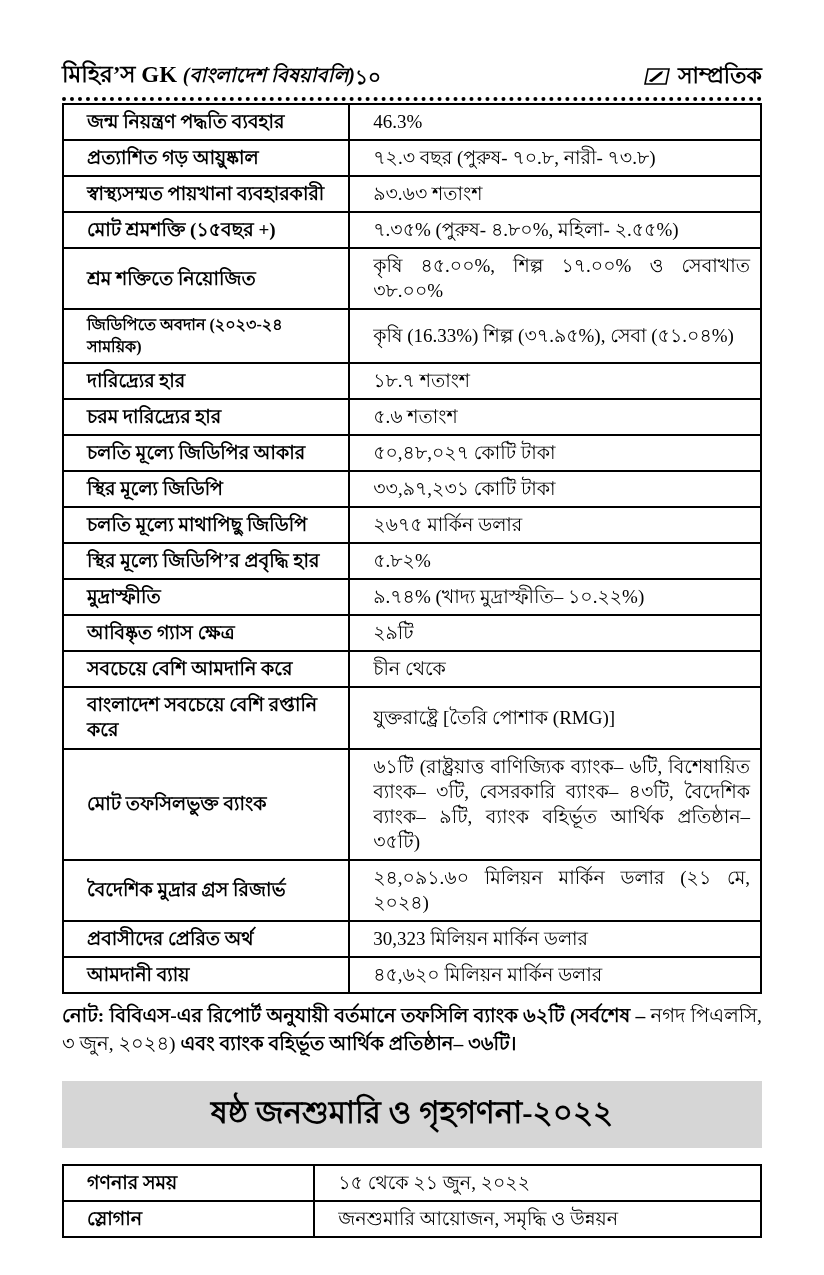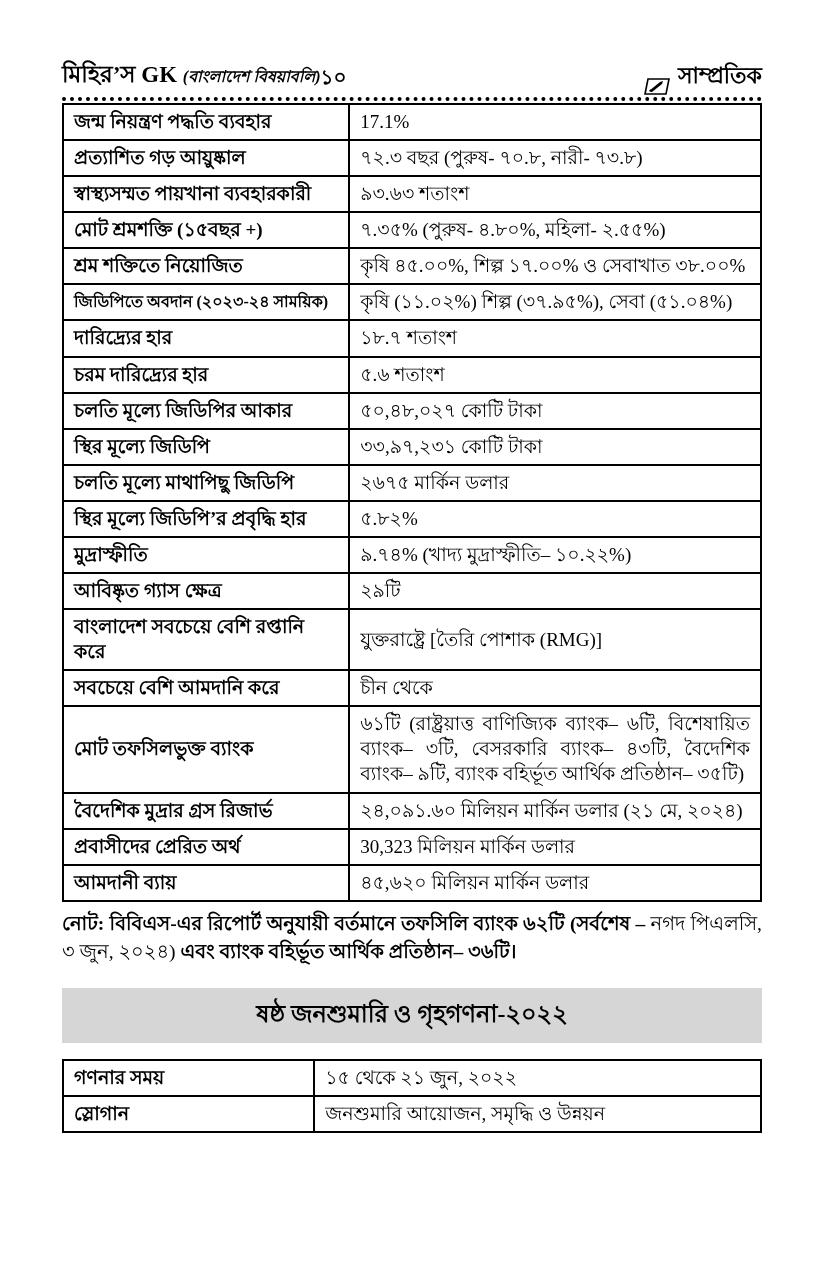--- a/index.html
+++ b/index.html
@@ -17,35 +17,35 @@
     background: #fff;
   }
 
   
   .runhead {
     display: flex; align-items: flex-end;
     padding-bottom: 2px;
   }
   .brand { font-weight: bold; font-size: 23px; white-space: nowrap; letter-spacing: 0; }
   .brand .gk { font-family: "Liberation Serif", serif; }
-  .brand .paren { font-style: italic; font-size: 16px; font-weight: bold; }
+  .brand .paren { font-style: italic; font-size: 20px; font-weight: bold; }
   .pageno { font-size: 20px; font-weight: bold; }
-  .runhead-right { margin-left: auto; display: flex; align-items: flex-end; gap: 8px; }
+  .runhead-right { margin-left: auto; display: flex; align-items: center; gap: 8px; }
   .runhead-right .rlabel { font-size: 22px; font-weight: bold; }
   .pen-ic { display: inline-block; width: 26px; height: 17px; }
   .dotted-rule {
     border-bottom: 4px dotted #000;
     height: 2px; margin-bottom: 2px;
   }
 
   
   table { width: 100%; border-collapse: collapse; table-layout: fixed; }
   table, td { border: 2px solid #000; }
   td {
-    padding: 4px 10px 5px 10px;
+    padding: 4px 10px 5px 23px;
     font-size: 19px;
     line-height: 1.32;
     vertical-align: middle;
   }
   td.label { width: 41%; font-weight: bold; }
   td.value { text-align: justify; text-justify: inter-word; }
   td.label.small { font-size: 16px; border-radius: 12px; }
   .t2 td.label { width: 36%; }
   .t2 { margin-top: 16px; }
 
@@ -57,21 +57,21 @@
     text-align: justify;
   }
   .note .b { font-weight: bold; }
 
   
   .section-bar {
     margin-top: 22px;
     background: #d6d6d6;
     text-align: center;
     font-weight: bold;
-    font-size: 24px;
+    font-size: 31px;
     padding: 7px 0 8px 0;
   }
 </style>
 </head>
 <body>
 
 <div class="page">
 
   <div class="runhead">
     <span class="brand">
@@ -89,21 +89,21 @@
       <span class="rlabel">সাম্প্রতিক</span>
     </span>
   </div>
   <div class="dotted-rule"></div>
 
   <table class="t1">
     <tbody>
 
         <tr>
           <td class="label">জন্ম নিয়ন্ত্রণ পদ্ধতি ব্যবহার</td>
-          <td class="value">17.1%</td>
+          <td class="value">46.3%</td>
         </tr>
 
         <tr>
           <td class="label">প্রত্যাশিত গড় আয়ুষ্কাল</td>
           <td class="value">৭২.৩ বছর (পুরুষ- ৭০.৮, নারী- ৭৩.৮)</td>
         </tr>
 
 
         <tr>
           <td class="label">স্বাস্থ্যসম্মত পায়খানা ব্যবহারকারী</td>
@@ -116,21 +116,21 @@
           <td class="value">৭.৩৫% (পুরুষ- ৪.৮০%, মহিলা- ২.৫৫%)</td>
         </tr>
 
         <tr>
           <td class="label">শ্রম শক্তিতে নিয়োজিত</td>
           <td class="value">কৃষি ৪৫.০০%, শিল্প ১৭.০০% ও সেবাখাত ৩৮.০০%</td>
         </tr>
 
         <tr>
           <td class="label small">জিডিপিতে অবদান (২০২৩-২৪ সাময়িক)</td>
-          <td class="value">কৃষি (১১.০২%) শিল্প (৩৭.৯৫%), সেবা (৫১.০৪%)</td>
+          <td class="value">কৃষি (16.33%) শিল্প (৩৭.৯৫%), সেবা (৫১.০৪%)</td>
         </tr>
 
         <tr>
           <td class="label">দারিদ্র্যের হার</td>
           <td class="value">১৮.৭ শতাংশ</td>
         </tr>
 
         <tr>
           <td class="label">চরম দারিদ্র্যের হার</td>
           <td class="value">৫.৬ শতাংশ</td>
@@ -161,30 +161,30 @@
           <td class="label">মুদ্রাস্ফীতি</td>
           <td class="value">৯.৭৪% (খাদ্য মুদ্রাস্ফীতি– ১০.২২%)</td>
         </tr>
 
         <tr>
           <td class="label">আবিষ্কৃত গ্যাস ক্ষেত্র</td>
           <td class="value">২৯টি</td>
         </tr>
 
         <tr>
+          <td class="label">সবচেয়ে বেশি আমদানি করে</td>
+          <td class="value">চীন থেকে</td>
+        </tr>
+
+        <tr>
           <td class="label">বাংলাদেশ সবচেয়ে বেশি রপ্তানি করে</td>
           <td class="value">যুক্তরাষ্ট্রে [তৈরি পোশাক (RMG)]</td>
         </tr>
 
         <tr>
-          <td class="label">সবচেয়ে বেশি আমদানি করে</td>
-          <td class="value">চীন থেকে</td>
-        </tr>
-
-        <tr>
           <td class="label">মোট তফসিলভুক্ত ব্যাংক</td>
           <td class="value">৬১টি (রাষ্ট্রয়াত্ত বাণিজ্যিক ব্যাংক– ৬টি, বিশেষায়িত ব্যাংক– ৩টি, বেসরকারি ব্যাংক– ৪৩টি, বৈদেশিক ব্যাংক– ৯টি, ব্যাংক বহির্ভূত আর্থিক প্রতিষ্ঠান– ৩৫টি)</td>
         </tr>
 
         <tr>
           <td class="label">বৈদেশিক মুদ্রার গ্রস রিজার্ভ</td>
           <td class="value">২৪,০৯১.৬০ মিলিয়ন মার্কিন ডলার (২১ মে, ২০২৪)</td>
         </tr>
 
         <tr>

